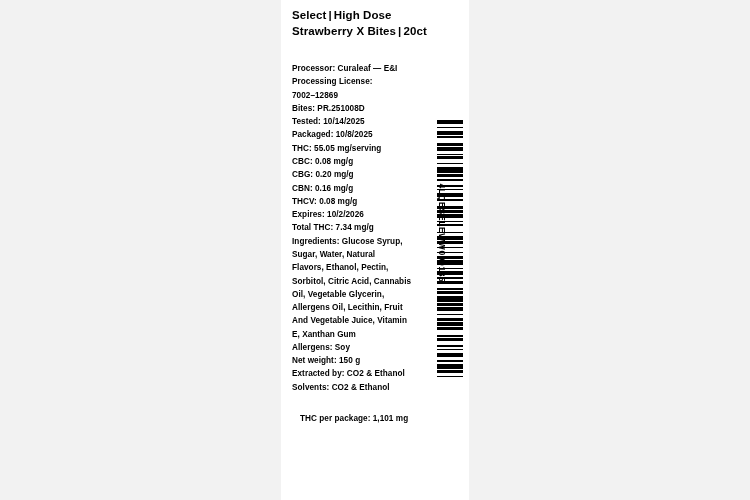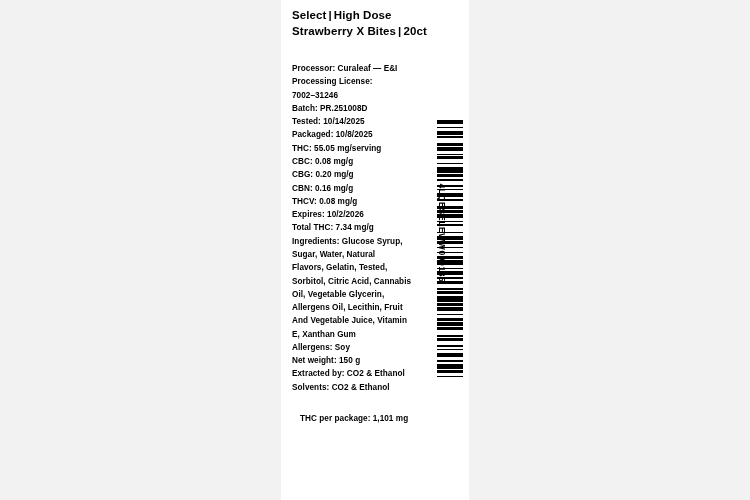--- a/index.html
+++ b/index.html
@@ -126,34 +126,34 @@
         </div>
         <div class="title-line">
           <span>Strawberry X Bites</span><span class="sep">|</span><span>20ct</span>
         </div>
       </div>
     </div>
 
     <div class="body-block">
       <div class="body-line">Processor: Curaleaf — E&amp;I</div>
       <div class="body-line">Processing License:</div>
-      <div class="body-line">7002–31246</div>
-      <div class="body-line">Batch: PR.251008D</div>
+      <div class="body-line">7002–12869</div>
+      <div class="body-line">Bites: PR.251008D</div>
       <div class="body-line">Tested: 10/14/2025</div>
       <div class="body-line">Packaged: 10/8/2025</div>
       <div class="body-line">THC: 55.05 mg/serving</div>
       <div class="body-line">CBC: 0.08 mg/g</div>
       <div class="body-line">CBG: 0.20 mg/g</div>
       <div class="body-line">CBN: 0.16 mg/g</div>
       <div class="body-line">THCV: 0.08 mg/g</div>
       <div class="body-line">Expires: 10/2/2026</div>
       <div class="body-line">Total THC: 7.34 mg/g</div>
       <div class="body-line">Ingredients: Glucose Syrup,</div>
       <div class="body-line">Sugar, Water, Natural</div>
-      <div class="body-line">Flavors, Gelatin, Tested,</div>
+      <div class="body-line">Flavors, Ethanol, Pectin,</div>
       <div class="body-line">Sorbitol, Citric Acid, Cannabis</div>
       <div class="body-line">Oil, Vegetable Glycerin,</div>
       <div class="body-line">Allergens Oil, Lecithin, Fruit</div>
       <div class="body-line">And Vegetable Juice, Vitamin</div>
       <div class="body-line">E, Xanthan Gum</div>
       <div class="body-line">Allergens: Soy</div>
       <div class="body-line">Net weight: 150 g</div>
       <div class="body-line">Extracted by: CO2 &amp; Ethanol</div>
       <div class="body-line">Solvents: CO2 &amp; Ethanol</div>
     </div>

